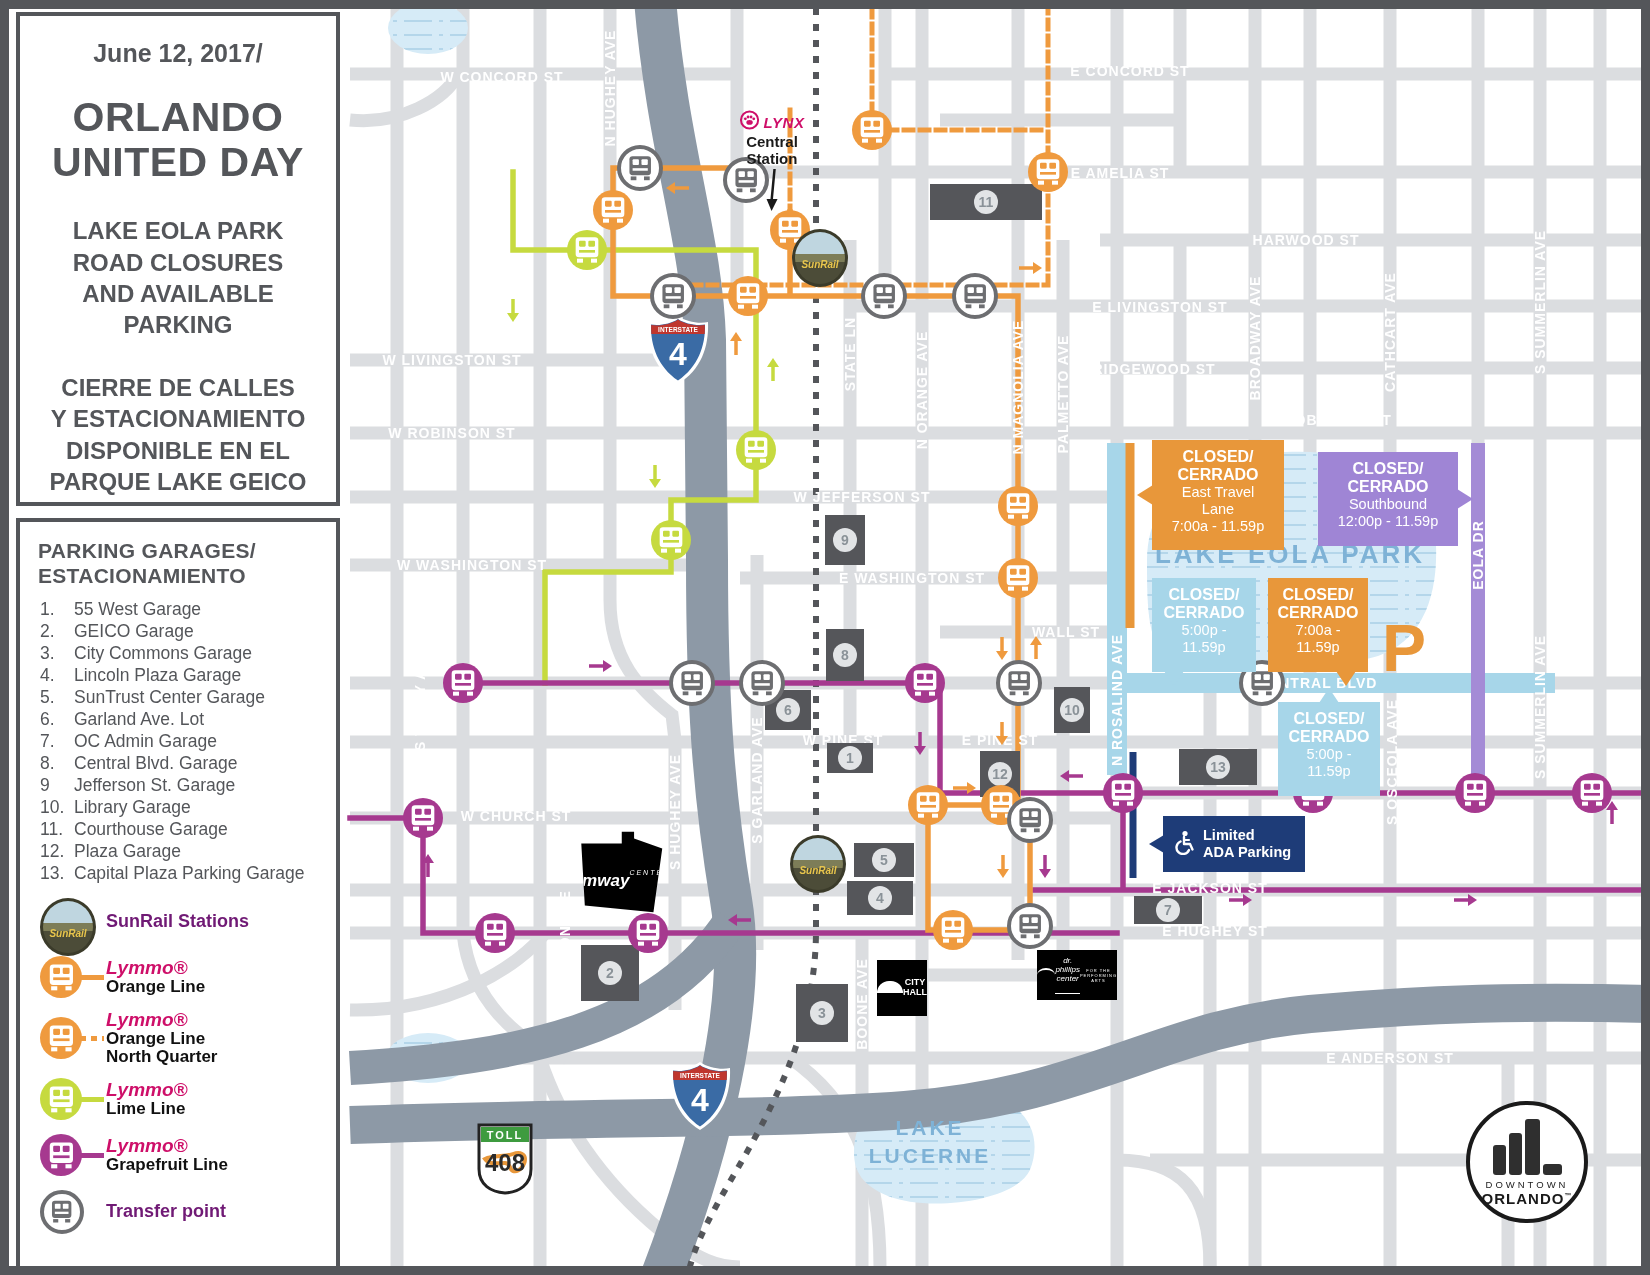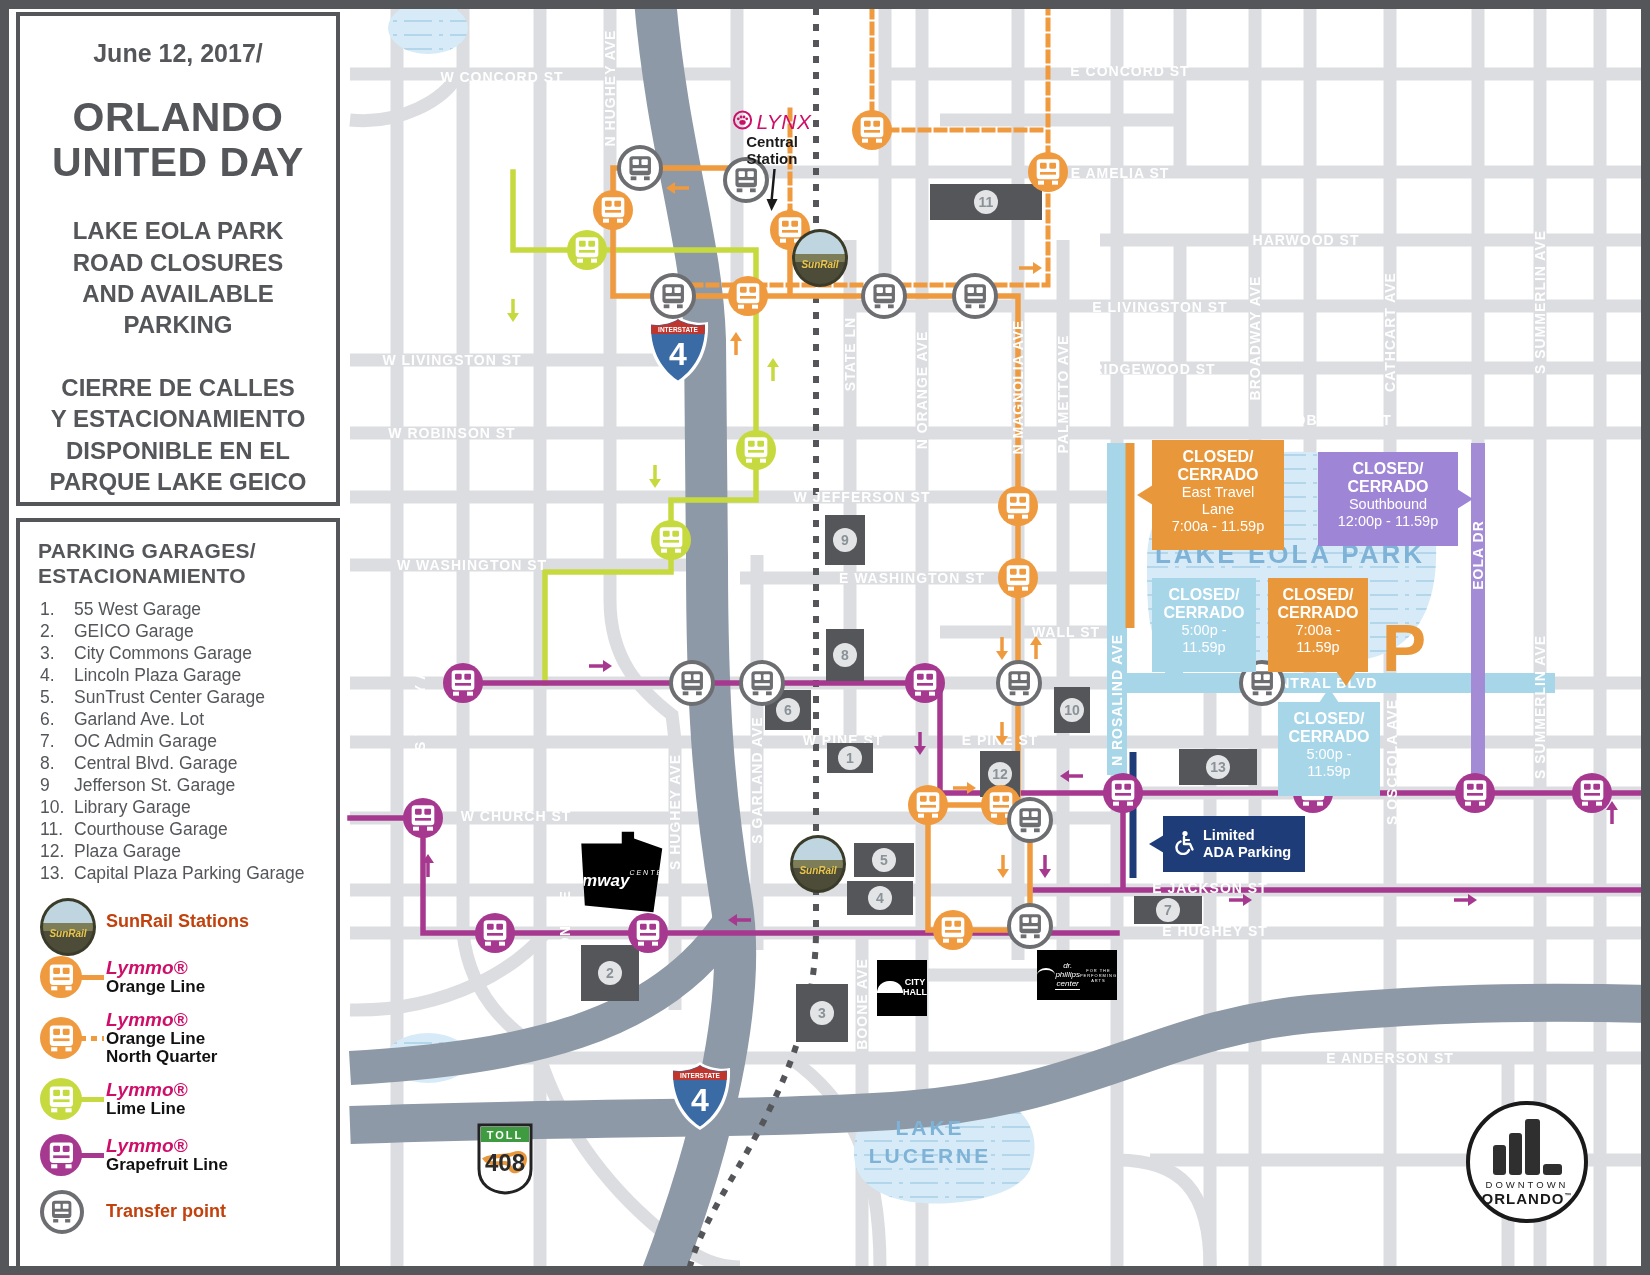--- a/index.html
+++ b/index.html
@@ -23,21 +23,21 @@
   .gitem{display:flex;font-size:17.5px;line-height:22px;margin:0 0 0 20px;}
   .gnumcol{width:34px;flex:none;}
   #legend{margin:14px 0 0 20px;}
   .lrow{display:flex;align-items:center;margin-bottom:10px;}
   .licon{width:66px;flex:none;position:relative;height:46px;}
   .lcirc{position:absolute;left:0;top:2px;width:42px;height:42px;border-radius:50%;}
   .lstub{position:absolute;left:40px;top:21px;width:24px;height:5px;}
   .ltxt{line-height:1.05;}
   .brand{font-style:italic;font-weight:800;font-size:19px;color:#CE0F69;}
   .llab{font-weight:bold;font-size:17px;color:#111;}
-  .lsun{font-weight:bold;font-size:18px;color:#c2410c;}
+  .lsun{font-weight:bold;font-size:18px;color:#701a75;}
 
   
   .slabel{position:absolute;transform:translate(-50%,-50%);color:#fff;font-weight:bold;font-size:14px;
           letter-spacing:1px;white-space:nowrap;z-index:11;}
   .slabel.vert{transform:translate(-50%,-50%) rotate(-90deg);}
   .wlabel{position:absolute;transform:translate(-50%,-50%);color:#7EB2D6;font-weight:800;letter-spacing:3px;white-space:nowrap;z-index:11;}
 
   
   .stop,.transfer{position:absolute;transform:translate(-50%,-50%);border-radius:50%;z-index:13;
           display:flex;align-items:center;justify-content:center;}
@@ -52,21 +52,21 @@
   .callout .r{font-size:14.5px;line-height:17px;}
   .tail{position:absolute;width:0;height:0;}
   .arrow{position:absolute;transform:translate(-50%,-50%);z-index:12;}
   .shield{position:absolute;transform:translate(-50%,-50%);z-index:12;text-align:center;}
   .badge{position:absolute;transform:translate(-50%,-50%);z-index:13;width:50px;height:52px;border-radius:50%;
          border:3px solid #3B3B2A;background:linear-gradient(#BFD6E0 0 42%,#7d7d58 42% 58%,#4C4C38 58%);
          display:flex;align-items:flex-end;justify-content:center;}
   .badge span{font-size:10px;font-weight:800;font-style:italic;color:#E8C54C;margin-bottom:14px;text-align:right;}
   #lynx{position:absolute;z-index:14;text-align:center;transform:translate(-50%,0);}
   #lynx .lrow1{display:flex;align-items:center;justify-content:center;gap:4px;}
-  #lynx .lname{font-size:21px;font-weight:400;font-style:italic;color:#CE0F69;letter-spacing:.5px;}
+  #lynx .lname{font-size:15px;font-weight:700;font-style:italic;color:#CE0F69;letter-spacing:.5px;}
   #lynx .lsta{font-size:15px;font-weight:bold;color:#1a1a1a;line-height:1.1;}
   .blackbox{position:absolute;background:#000;color:#fff;z-index:12;display:flex;flex-direction:row;
             align-items:center;justify-content:center;text-align:center;}
   #downtown{position:absolute;transform:translate(-50%,-50%);width:114px;height:114px;background:#fff;border:4px solid #1a1a1a;
             border-radius:50%;z-index:13;display:flex;flex-direction:column;align-items:center;justify-content:center;}
   #downtown .bars{display:flex;align-items:flex-end;gap:3px;height:58px;}
   #downtown .bars i{display:block;background:#2F2F2F;border-radius:3px;}
   #downtown .l1{font-size:9.5px;letter-spacing:3px;color:#1a1a1a;margin-top:4px;}
   #downtown .l2{font-size:15px;font-weight:800;color:#1a1a1a;letter-spacing:1px;}
   #ada{position:absolute;background:#1E3C78;color:#fff;z-index:15;display:flex;align-items:center;padding:4px 8px;}
@@ -759,21 +759,21 @@
       <div class="blackbox" style="left: 576px; top: 830px; width: 88px; height: 84px; clip-path: polygon(6% 16%, 52% 16%, 52% 2%, 66% 2%, 66% 10%, 98% 22%, 88% 98%, 10% 90%);">
         <div style="font-style:italic;font-weight:bold;font-size:17px;margin-top:18px">Amway</div>
         <div style="font-size:7px;letter-spacing:2px;font-style:italic">CENTER</div>
       </div>
       <div class="blackbox" style="left: 877px; top: 960px; width: 50px; height: 56px;">
         <div style="width:26px;height:12px;background:#fff;border-radius:13px 13px 0 0;margin-bottom:3px"></div>
         <div style="font-size:9px;font-weight:800;line-height:1.1"><span>CITY</span><br><span>HALL</span></div>
       </div>
       <div class="blackbox" style="left: 1037px; top: 950px; width: 80px; height: 50px;">
         <div style="width:46px;height:12px;border-top:2px solid #fff;border-radius:50%"></div>
-        <div style="font-size:8px;font-style:italic;border-bottom:1px solid #fff;padding-bottom:1px">dr. phillips center</div>
+        <div style="font-size:8px;font-style:italic;border-bottom:1px solid #fff;padding-bottom:10px">dr. phillips center</div>
         <div style="font-size:4px;letter-spacing:1px;margin-top:1px">FOR THE PERFORMING ARTS</div>
       </div>
       <div id="downtown" style="left: 1527px; top: 1162px;">
         <div class="bars">
           <i style="width:13px;height:30px"></i>
           <i style="width:13px;height:42px"></i>
           <i style="width:15px;height:56px"></i>
           <i style="width:19px;height:11px"></i>
         </div>
         <div class="l1">DOWNTOWN</div>

